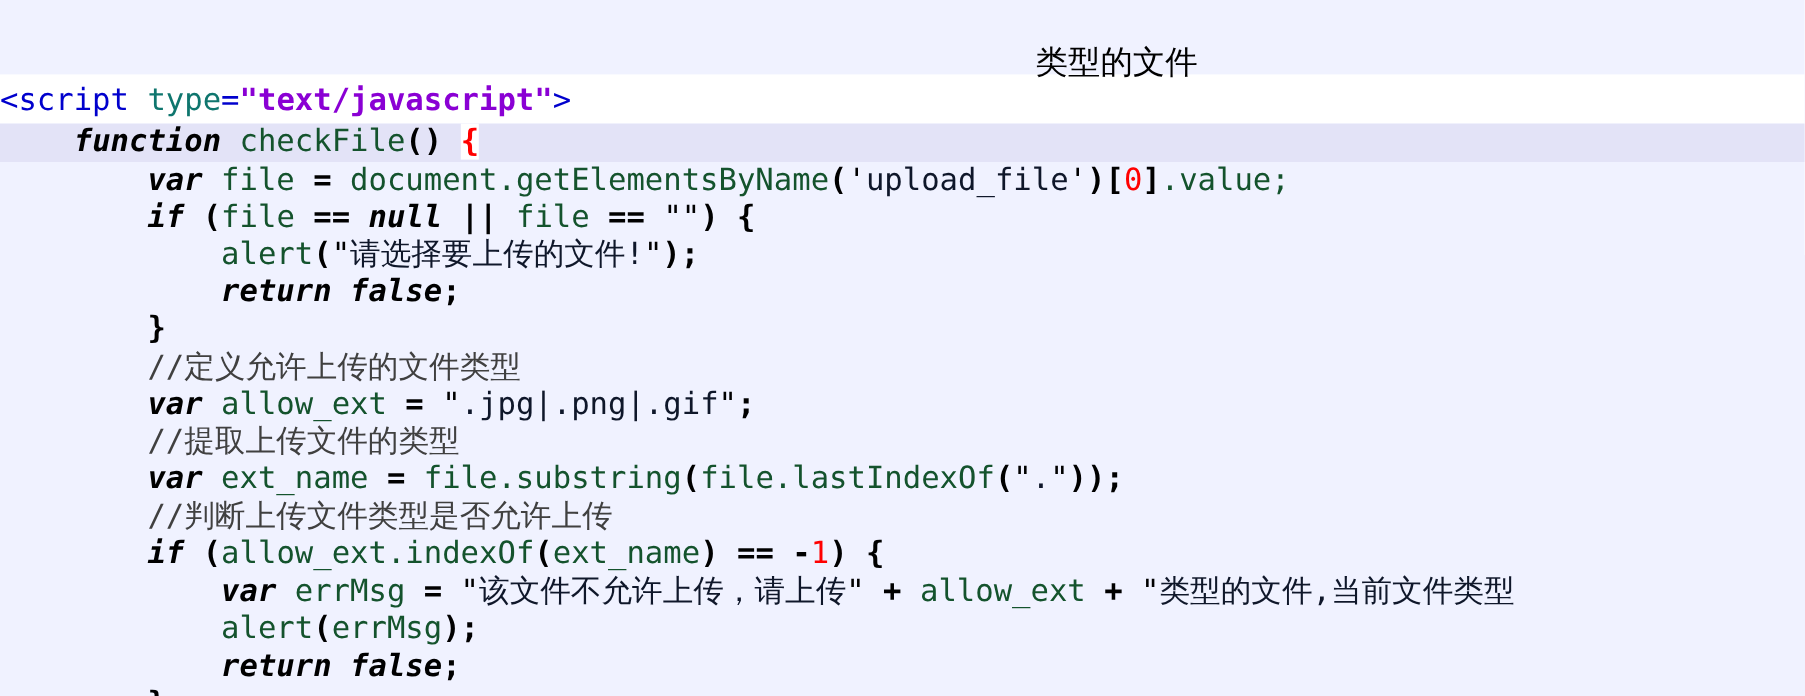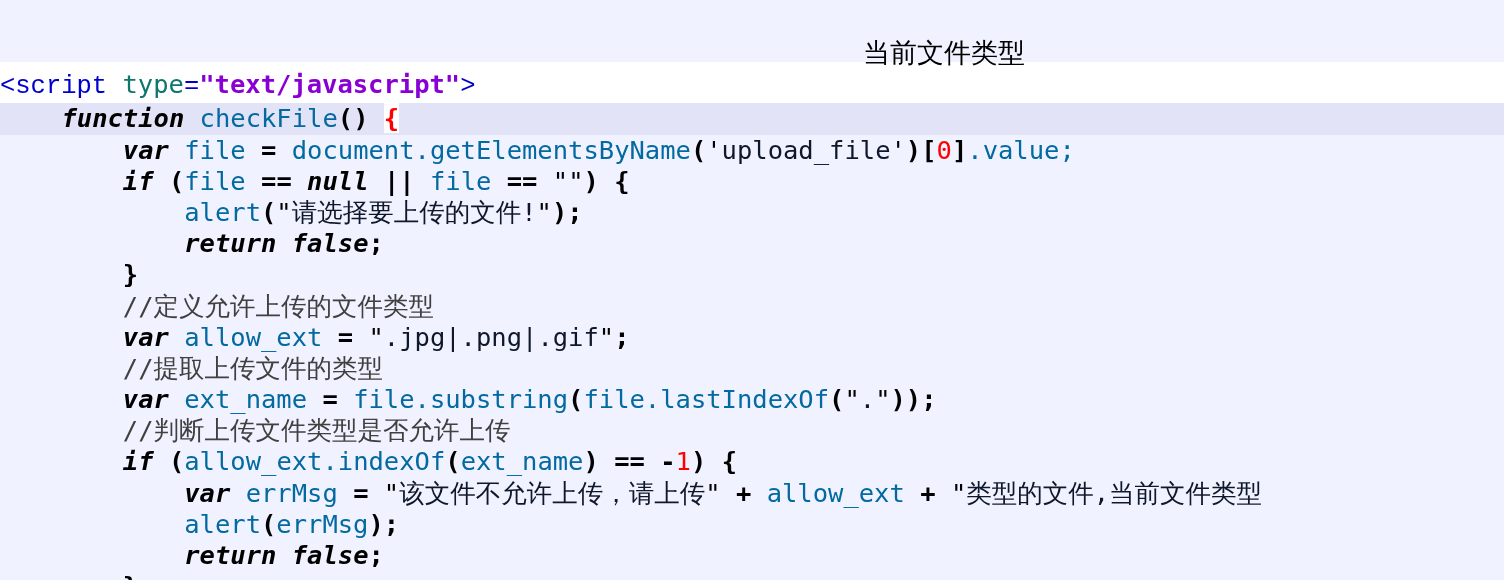--- a/index.html
+++ b/index.html
@@ -29,29 +29,29 @@
   .line-first {
     background: #ffffff;
     height: 41px;
     line-height: 44px;
   }
   .line-current {
     background: #e3e3f7;
   }
 
   
-  .tk-plain    { color: #0369a1; }
+  .tk-plain    { color: #14532d; }
   .tk-kw       { color: #000000; font-weight: bold; font-style: italic; }
   .tk-op       { color: #000000; font-weight: bold; }
   .tk-punc     { color: #000000; font-weight: bold; }
   .tk-str      { color: #0f172a; }
   .tk-quote    { color: #000000; }
   .tk-num      { color: #ff0000; }
   .tk-comment  { color: #404040; }
-  .tk-tag      { color: #0000cd; font-family: Liberation Mono, monospace; }
+  .tk-tag      { color: #0000cd; }
   .tk-attr     { color: #0f766e; }
   .tk-attrval  { color: #8a00d4; font-weight: bold; }
   .tk-brace-match {
     color: #ff0000;
     font-weight: bold;
     background: #ffffff;
   }
 
   
   #annotation {
@@ -64,14 +64,14 @@
     color: #000000;
     white-space: pre;
     z-index: 5;
   }
 </style>
 </head>
 <body>
 
 <div id="editor">
   <div id="code-lines"><div class="code-line line-first"><span class="tk-tag">&lt;script</span><span class="tk-plain"> </span><span class="tk-attr">type</span><span class="tk-tag">=</span><span class="tk-attrval">"text/javascript"</span><span class="tk-tag">&gt;</span></div><div class="code-line line-current"><span class="tk-plain">    </span><span class="tk-kw">function</span><span class="tk-plain"> checkFile</span><span class="tk-punc">()</span><span class="tk-plain"> </span><span class="tk-brace-match">{</span></div><div class="code-line"><span class="tk-plain">        </span><span class="tk-kw">var</span><span class="tk-plain"> file </span><span class="tk-op">=</span><span class="tk-plain"> document.getElementsByName</span><span class="tk-punc">(</span><span class="tk-quote">'</span><span class="tk-str">upload_file</span><span class="tk-quote">'</span><span class="tk-punc">)</span><span class="tk-punc">[</span><span class="tk-num">0</span><span class="tk-punc">]</span><span class="tk-plain">.value;</span></div><div class="code-line"><span class="tk-plain">        </span><span class="tk-kw">if</span><span class="tk-plain"> </span><span class="tk-punc">(</span><span class="tk-plain">file </span><span class="tk-op">==</span><span class="tk-plain"> </span><span class="tk-kw">null</span><span class="tk-plain"> </span><span class="tk-op">||</span><span class="tk-plain"> file </span><span class="tk-op">==</span><span class="tk-plain"> </span><span class="tk-quote">""</span><span class="tk-punc">)</span><span class="tk-plain"> </span><span class="tk-punc">{</span></div><div class="code-line"><span class="tk-plain">            </span><span class="tk-plain">alert</span><span class="tk-punc">(</span><span class="tk-quote">"</span><span class="tk-str">请选择要上传的文件!</span><span class="tk-quote">"</span><span class="tk-punc">)</span><span class="tk-punc">;</span></div><div class="code-line"><span class="tk-plain">            </span><span class="tk-kw">return</span><span class="tk-plain"> </span><span class="tk-kw">false</span><span class="tk-punc">;</span></div><div class="code-line"><span class="tk-plain">        </span><span class="tk-punc">}</span></div><div class="code-line"><span class="tk-plain">        </span><span class="tk-comment">//定义允许上传的文件类型</span></div><div class="code-line"><span class="tk-plain">        </span><span class="tk-kw">var</span><span class="tk-plain"> allow_ext </span><span class="tk-op">=</span><span class="tk-plain"> </span><span class="tk-quote">"</span><span class="tk-str">.jpg|.png|.gif</span><span class="tk-quote">"</span><span class="tk-punc">;</span></div><div class="code-line"><span class="tk-plain">        </span><span class="tk-comment">//提取上传文件的类型</span></div><div class="code-line"><span class="tk-plain">        </span><span class="tk-kw">var</span><span class="tk-plain"> ext_name </span><span class="tk-op">=</span><span class="tk-plain"> file.substring</span><span class="tk-punc">(</span><span class="tk-plain">file.lastIndexOf</span><span class="tk-punc">(</span><span class="tk-quote">"</span><span class="tk-str">.</span><span class="tk-quote">"</span><span class="tk-punc">))</span><span class="tk-punc">;</span></div><div class="code-line"><span class="tk-plain">        </span><span class="tk-comment">//判断上传文件类型是否允许上传</span></div><div class="code-line"><span class="tk-plain">        </span><span class="tk-kw">if</span><span class="tk-plain"> </span><span class="tk-punc">(</span><span class="tk-plain">allow_ext.indexOf</span><span class="tk-punc">(</span><span class="tk-plain">ext_name</span><span class="tk-punc">)</span><span class="tk-plain"> </span><span class="tk-op">==</span><span class="tk-plain"> </span><span class="tk-op">-</span><span class="tk-num">1</span><span class="tk-punc">)</span><span class="tk-plain"> </span><span class="tk-punc">{</span></div><div class="code-line"><span class="tk-plain">            </span><span class="tk-kw">var</span><span class="tk-plain"> errMsg </span><span class="tk-op">=</span><span class="tk-plain"> </span><span class="tk-quote">"</span><span class="tk-str">该文件不允许上传，请上传</span><span class="tk-quote">"</span><span class="tk-plain"> </span><span class="tk-op">+</span><span class="tk-plain"> allow_ext </span><span class="tk-op">+</span><span class="tk-plain"> </span><span class="tk-quote">"</span><span class="tk-str">类型的文件,当前文件类型</span></div><div class="code-line"><span class="tk-plain">            </span><span class="tk-plain">alert</span><span class="tk-punc">(</span><span class="tk-plain">errMsg</span><span class="tk-punc">)</span><span class="tk-punc">;</span></div><div class="code-line"><span class="tk-plain">            </span><span class="tk-kw">return</span><span class="tk-plain"> </span><span class="tk-kw">false</span><span class="tk-punc">;</span></div><div class="code-line"><span class="tk-plain">        </span><span class="tk-punc">}</span></div></div>
-  <div id="annotation">当前文件类型</div>
+  <div id="annotation">类型的文件</div>
 </div>
 
 </body></html>

